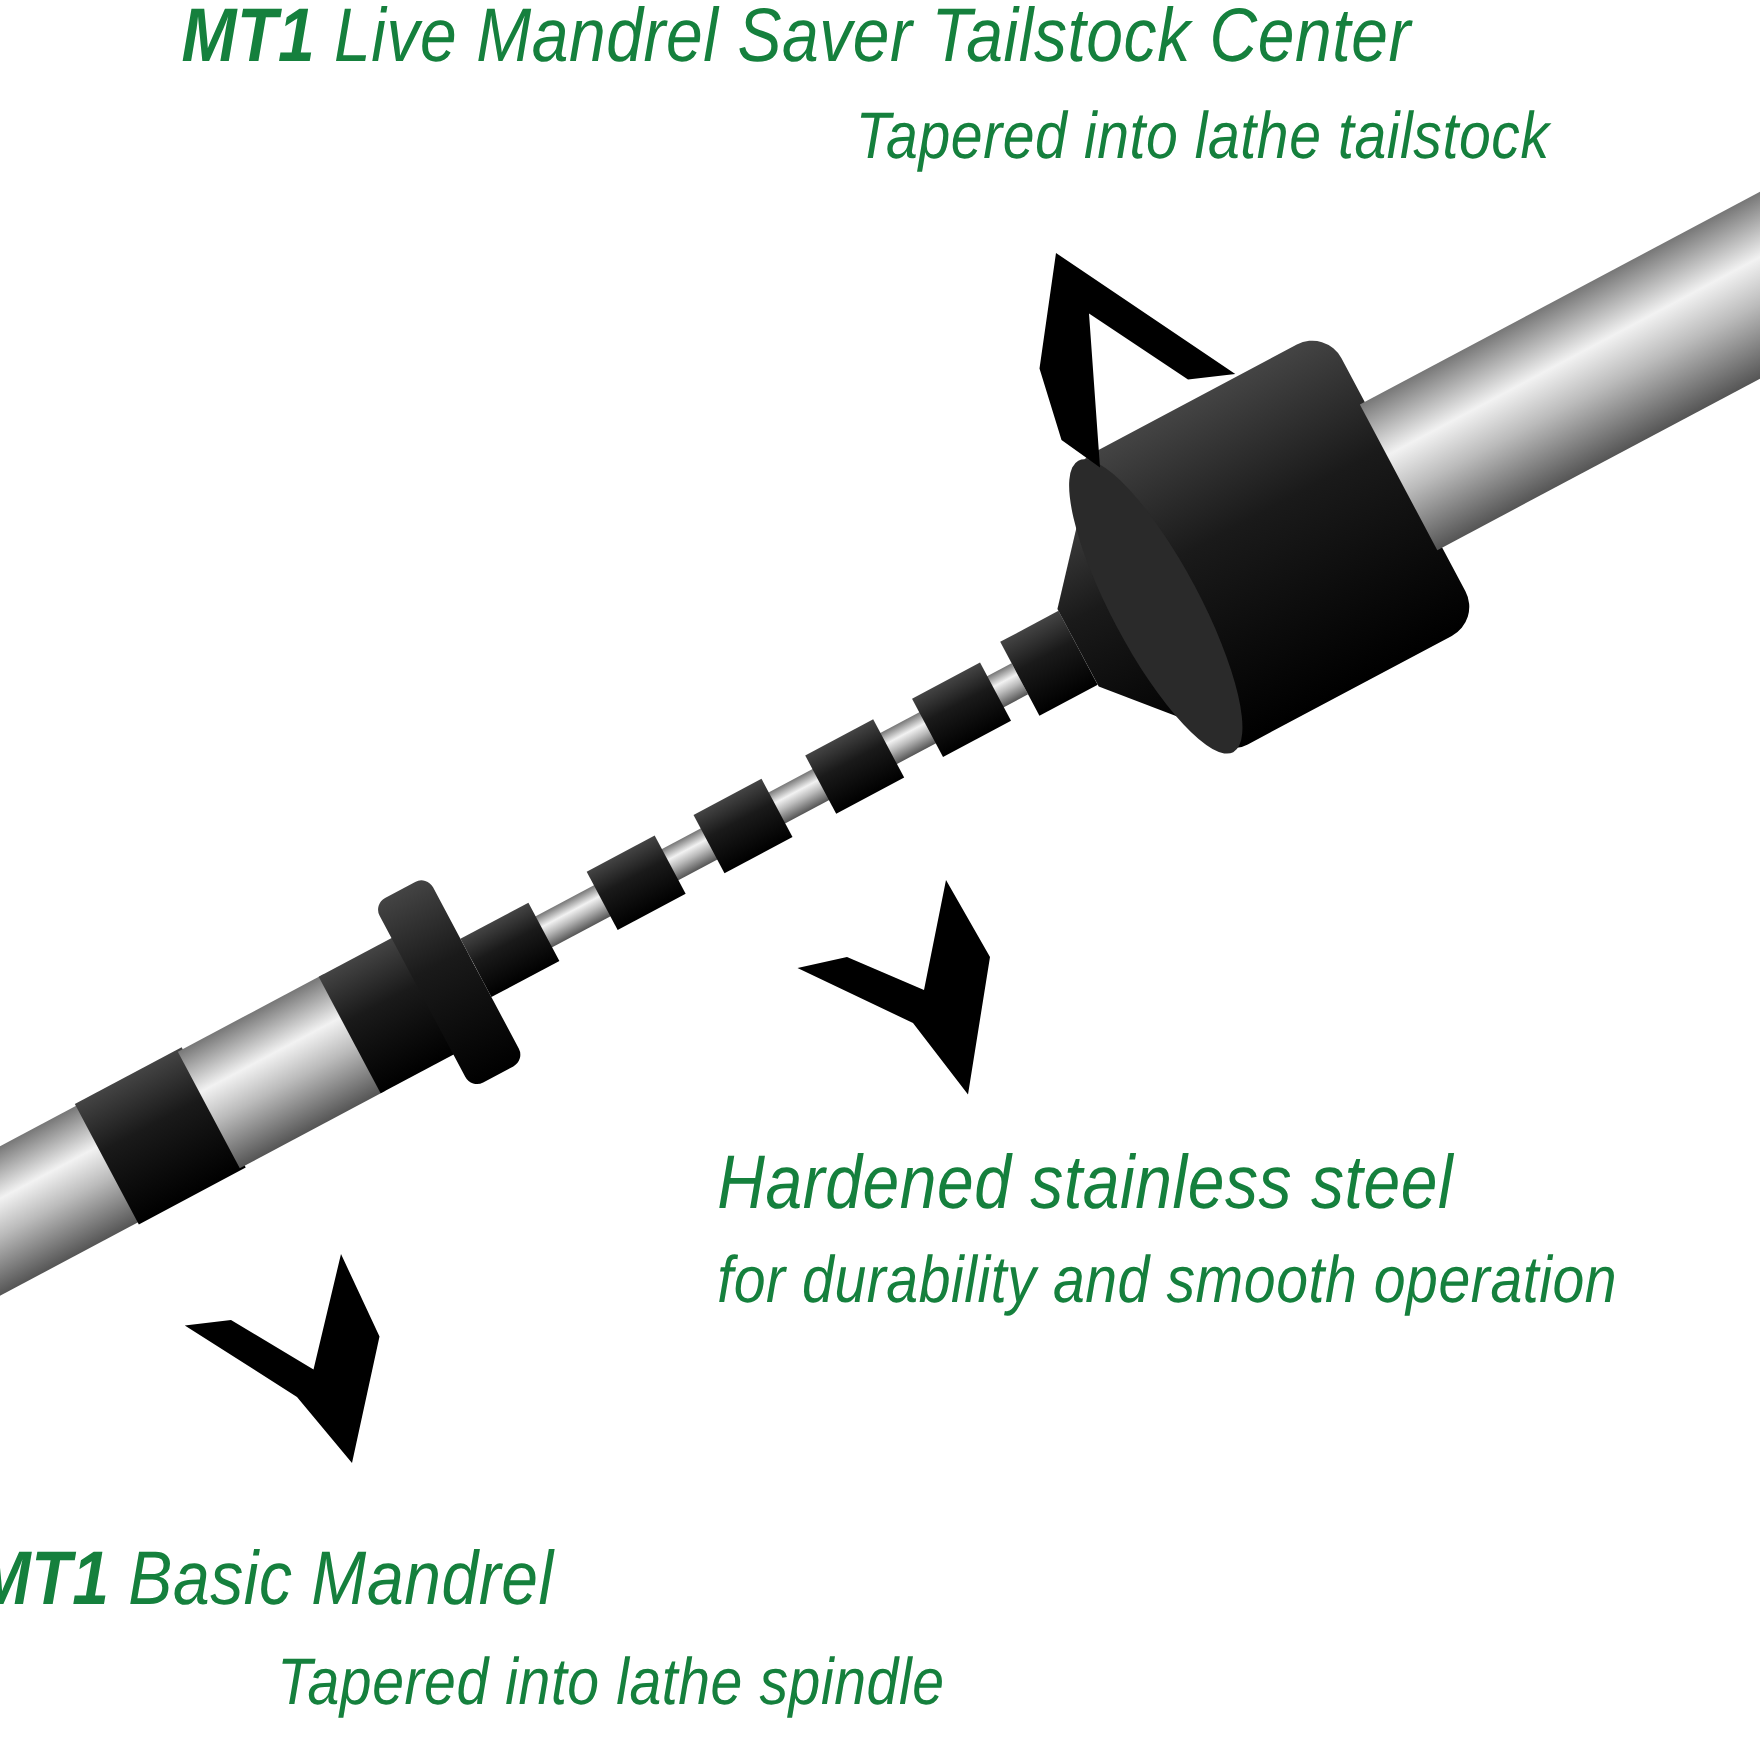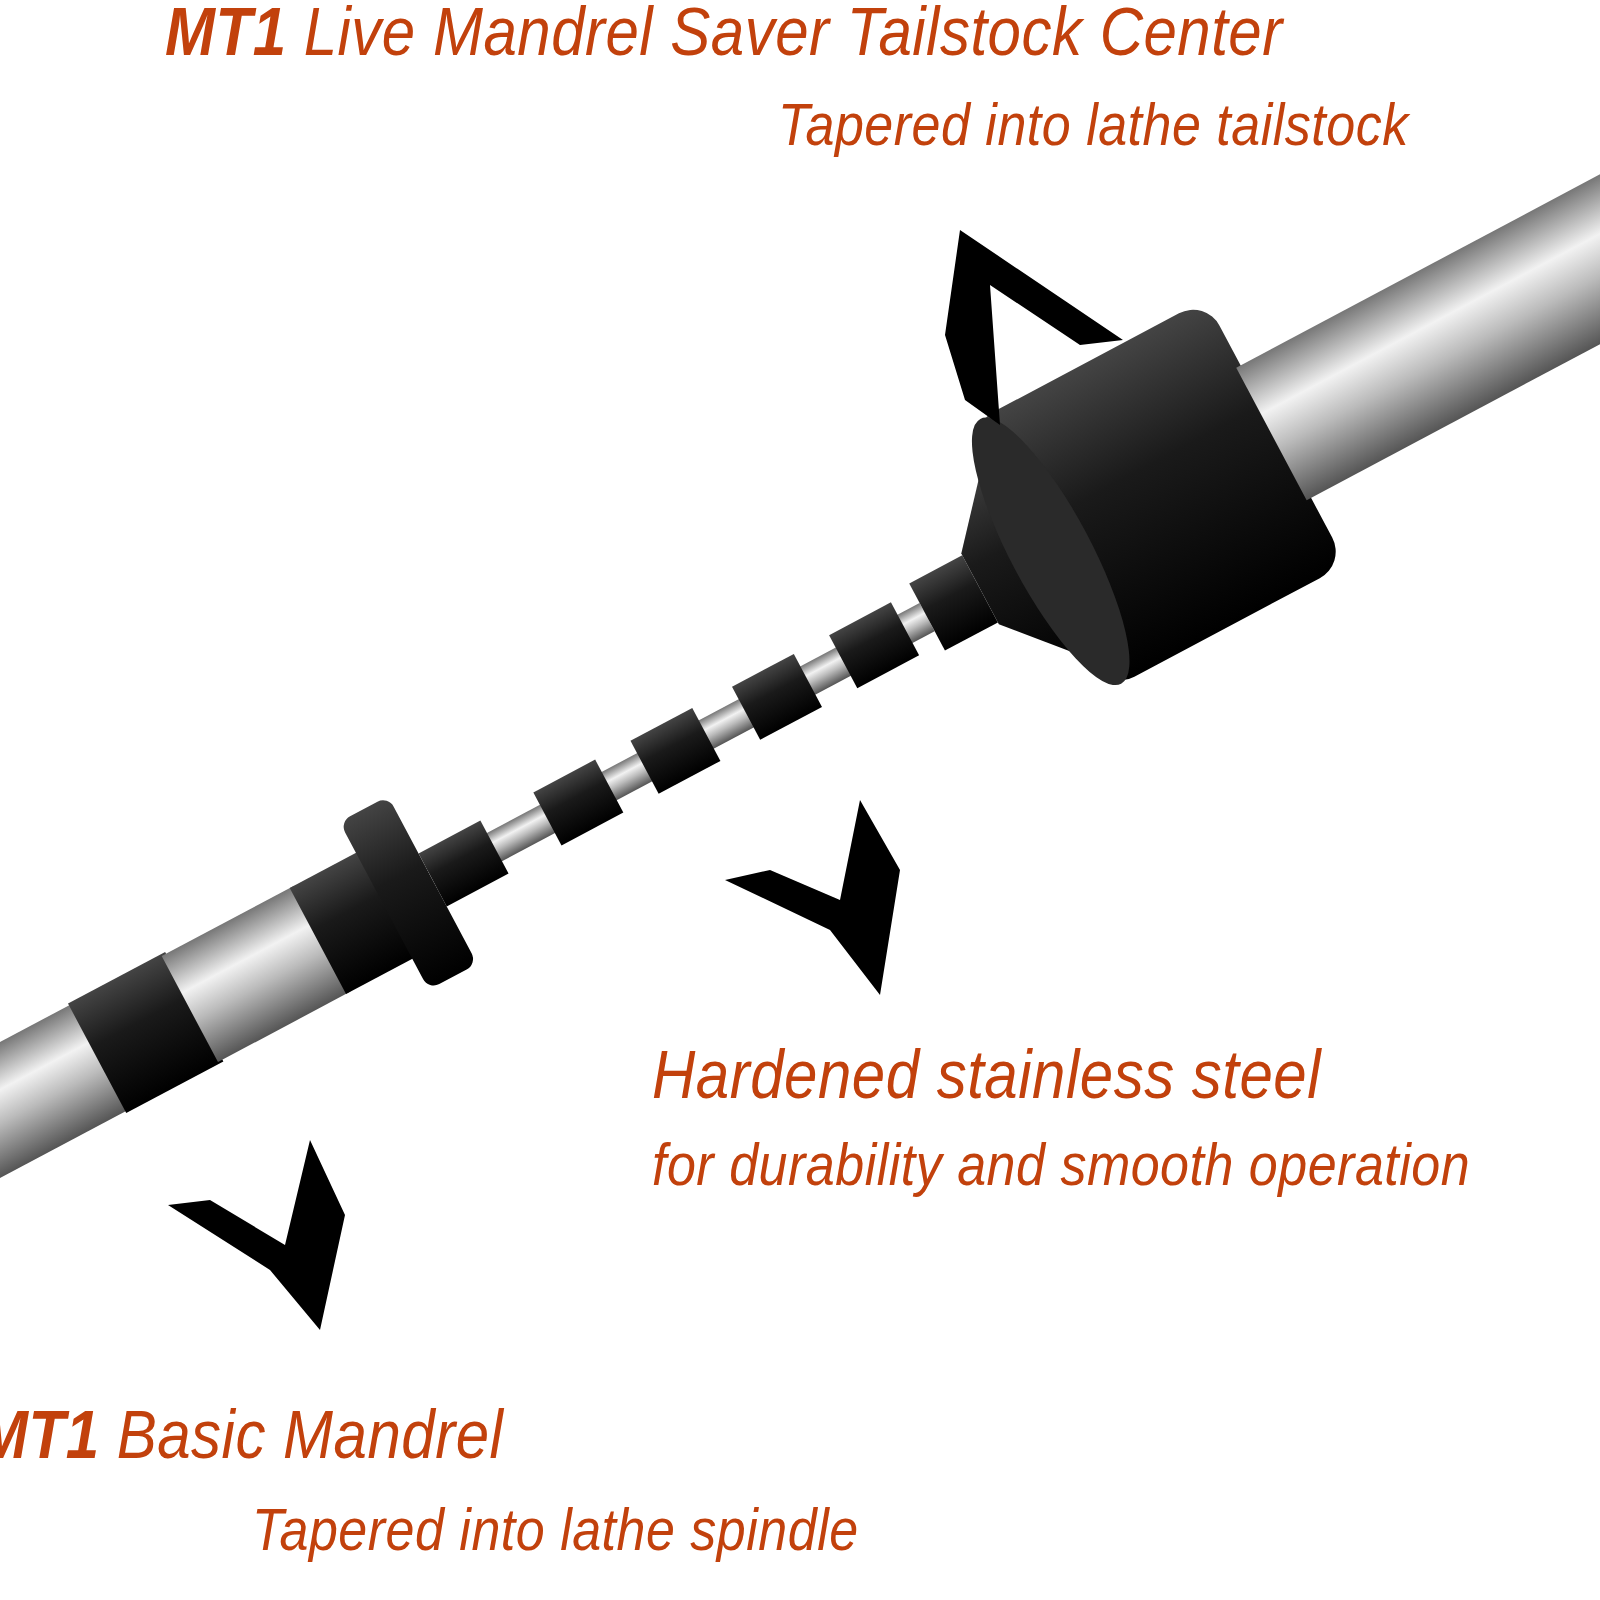--- a/index.html
+++ b/index.html
@@ -1,16 +1,16 @@
 <!DOCTYPE html>
 <html><head>
 <meta charset="utf-8">
 <style>
   html,body{margin:0;padding:0;background:#fff;}
-  .stage{position:relative;width:1600px;height:1600px;overflow:hidden;background:#fff;font-family:"Liberation Sans",sans-serif;color:#c2410c;}
+  .stage{position:relative;width:1600px;height:1600px;overflow:hidden;background:#fff;font-family:"Liberation Sans",sans-serif;color:#15803d;}
   .lbl{position:absolute;font-style:italic;white-space:nowrap;letter-spacing:0.5px;transform:scaleY(1.15);transform-origin:left top;}
   .title{font-size:60px;}
   .sub{font-size:52px;}
   .bold{font-weight:bold;}
   svg.art{position:absolute;left:0;top:0;}
 </style>
 </head>
 <body>
 
 <div class="stage">

